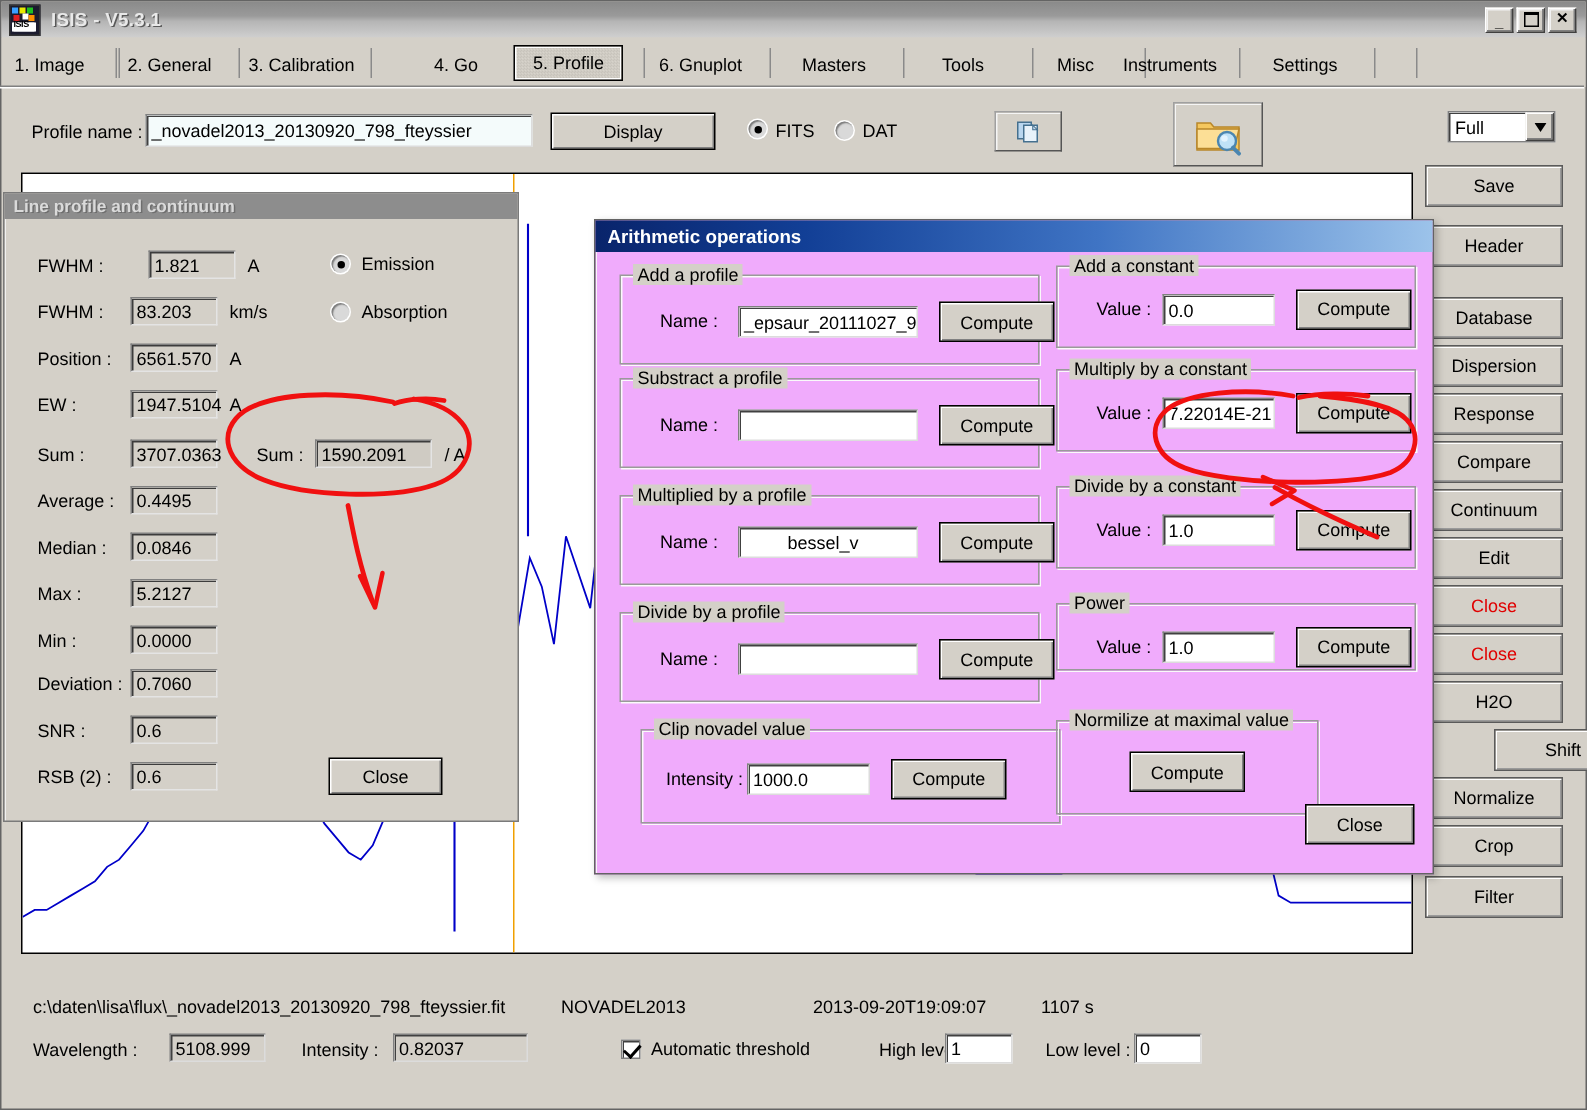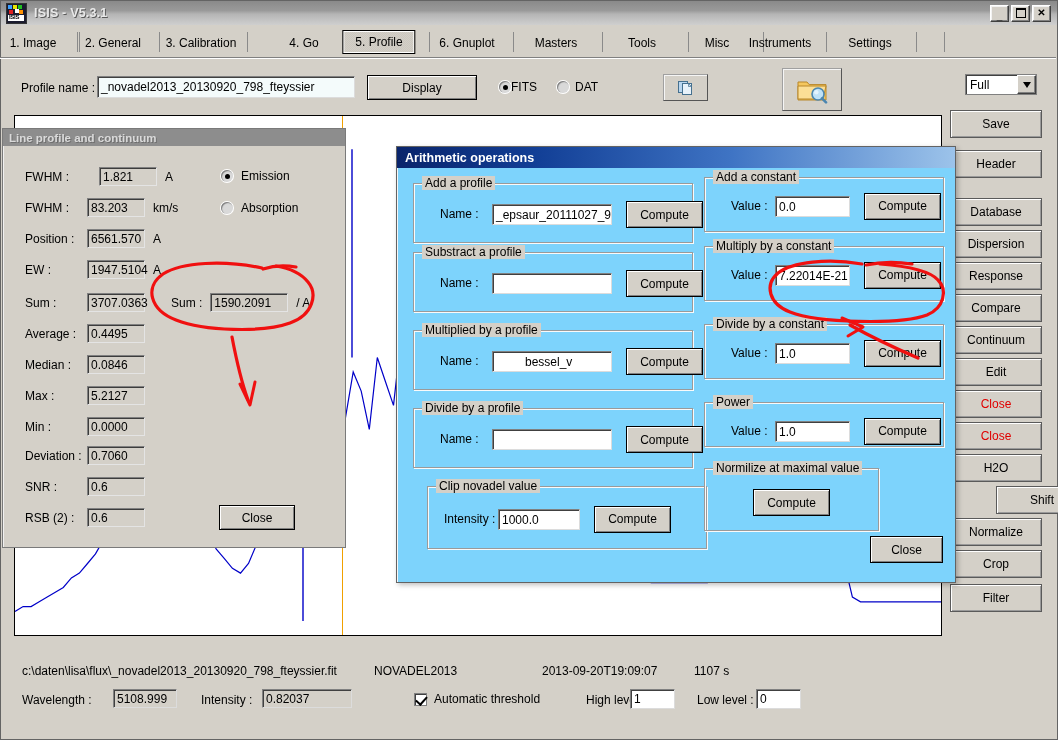--- a/index.html
+++ b/index.html
@@ -92,21 +92,21 @@
     border:1px solid #7a7a7a;box-shadow:inset 1px 1px 0 #f0f0f0;box-sizing:border-box;}
   .lp-tb{height:17px;background:#8d8d8d;display:flex;align-items:center;padding-left:6px;
          font-weight:bold;font-size:11.5px;color:#dadada;text-shadow:1px 1px 0 #6e6e6e;}
   .lp-row{position:absolute;display:flex;align-items:center;}
   .lp-lab{font-size:12px;}
   .lp-field{height:19px;border:1px solid #808080;border-right-color:#e4e4e4;border-bottom-color:#e4e4e4;
     box-shadow:inset 1px 1px 0 #3c3c3c;background:#d4d0c8;font-size:12px;padding:1px 3px;box-sizing:border-box;
     display:flex;align-items:center;}
 
   
-  .ariwin{position:absolute;left:396px;top:146px;width:560px;height:437px;background:#7dd3fc;
+  .ariwin{position:absolute;left:396px;top:146px;width:560px;height:437px;background:#f0abfc;
     border:1px solid #636363;box-shadow:inset 1px 1px 0 #f6f6f6, 2px 2px 5px rgba(0,0,0,.25);box-sizing:border-box;}
   .ari-tb{height:21px;background:linear-gradient(to right,#09246b 0%,#123f96 25%,#3f74c4 60%,#9cc3ea 100%);
           display:flex;align-items:center;padding-left:8px;color:#fff;font-weight:bold;font-size:12.5px;}
   .grp{position:absolute;border:1px solid #9a9a9a;box-shadow:inset 1px 1px 0 #fafafa, 1px 1px 0 #fafafa;
        box-sizing:border-box;}
   .grp-t{position:absolute;top:-8px;left:8px;background:#d4d0c8;padding:0 3px;font-size:12px;}
   .cbtn{position:absolute;height:27px;width:77px;}
 
   
   .annot{position:absolute;left:0;top:0;width:1058px;height:740px;pointer-events:none;}
@@ -168,21 +168,21 @@
       <div class="tabsep" style="position: absolute; top: 7px; left: 74px;"></div>
       <div class="tabsep" style="position: absolute; top: 7px; left: 941px;"></div>
     </div>
   <div class="tabline"></div>
 
   <div class="toolrow">
     <div class="lbl" style="position:absolute;left:20px;top:21px;">Profile name :</div>
     <div class="txtin" style="position:absolute;left:96px;top:16px;width:258px;height:22px;line-height:17px;">_novadel2013_20130920_798_fteyssier</div>
     <div class="btn" style="position:absolute;left:366px;top:15px;width:110px;height:25px;">Display</div>
 
-    <div style="position:absolute;left:498px;top:20px;display:flex;align-items:center;">
+    <div style="position:absolute;left:498px;top:20px;display:flex;align-items:flex-start;gap:6px;">
       <span class="radio on"></span>
       <span class="lbl">FITS</span>
     </div>
     <div style="position:absolute;left:556px;top:20px;display:flex;align-items:center;gap:6px;">
       <span class="radio"></span>
       <span class="lbl">DAT</span>
     </div>
 
     <div class="btn-flat" style="position:absolute;left:662px;top:14px;width:45px;height:27px;">
       <span style="position:relative;display:block;width:16px;height:16px;">
@@ -400,21 +400,21 @@
           <span class="lp-lab" style="position: absolute; left: 26px; top: 20.5px;">Value :</span>
           <div class="txtin whitein" style="position: absolute; left: 70px; top: 17.5px; width: 75px; height: 21px; line-height: 16px; overflow: hidden; white-space: nowrap;">1.0</div>
           <div class="btn cbtn" style="left: 159px; top: 14.5px;">Compute</div>
         </div>
         <div class="grp" style="left: 307px; top: 255px; width: 240px; height: 45px;">
           <div class="grp-t">Power</div>
           <span class="lp-lab" style="position: absolute; left: 26px; top: 20.5px;">Value :</span>
           <div class="txtin whitein" style="position: absolute; left: 70px; top: 17.5px; width: 75px; height: 21px; line-height: 16px; overflow: hidden; white-space: nowrap;">1.0</div>
           <div class="btn cbtn" style="left: 159px; top: 14.5px;">Compute</div>
         </div>
-        <div class="grp" style="left: 307px; top: 321px; width: 175px; height: 63px;">
+        <div class="grp" style="left: 307px; top: 333px; width: 175px; height: 63px;">
           <div class="grp-t">Normilize at maximal value</div>
           <div class="btn cbtn" style="left: 48px; top: 20px;">Compute</div>
         </div>
       </div>
     <div class="btn" style="position:absolute;left:473px;top:389px;width:73px;height:27px;">Close</div>
   </div>
 
   <svg class="annot" viewBox="0 0 1058 740">
     <g fill="none" stroke="#f01010" stroke-width="3.2" stroke-linecap="round" stroke-linejoin="round">
 

